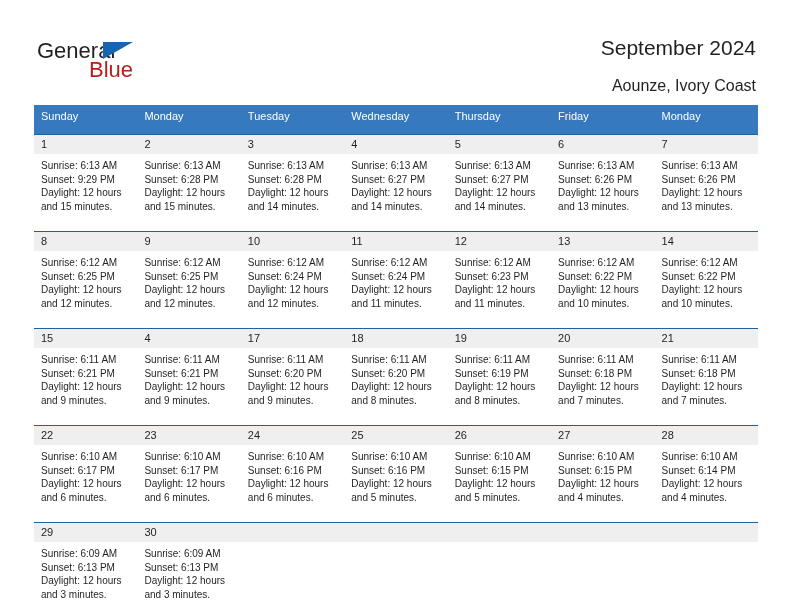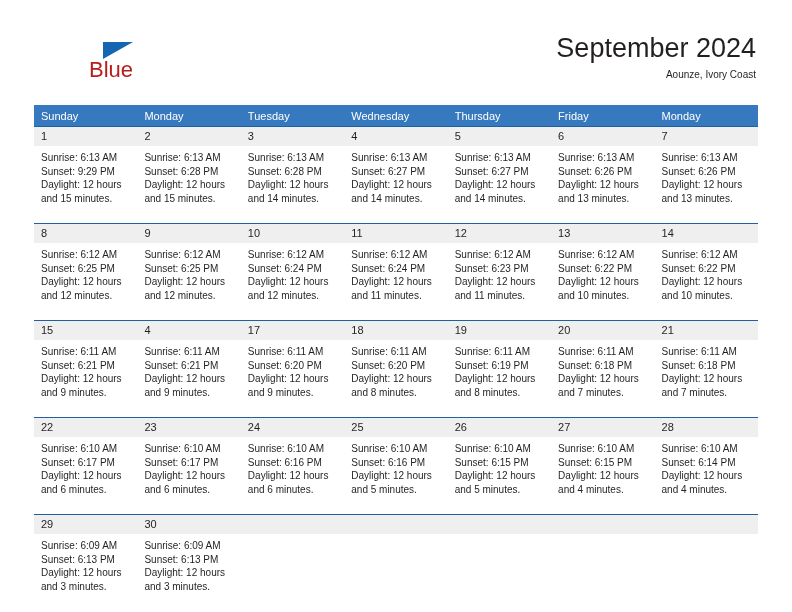--- a/index.html
+++ b/index.html
@@ -65,52 +65,52 @@
     font-family: "Liberation Sans", sans-serif;
   }
 
   .title-block {
     position: absolute;
     right: 36px;
     top: 32px;
     text-align: right;
   }
   .cal-title {
-    font-size: 27px;
+    font-size: 21px;
     color: #231f20;
     line-height: 32px;
     white-space: nowrap;
     font-weight: normal;
     margin-left: 25px;
   }
   .cal-subtitle {
-    font-size: 10px;
+    font-size: 16px;
     color: #231f20;
     line-height: 20px;
-    margin-top: 1px;
+    margin-top: 12px;
     white-space: nowrap;
   }
 
   
   .calendar {
     position: absolute;
     left: 34px;
     top: 105px;
     width: 724px;
     border-collapse: collapse;
     table-layout: fixed;
   }
 
   .calendar th {
     background: #3679be;
     color: #ffffff;
     font-size: 11px;
     font-weight: normal;
     text-align: left;
-    padding: 4px 0 4px 7px;
+    padding: 4px 0 12px 7px;
     height: 13px;
     border: none;
   }
 
   .week-row > td {
     padding: 0;
     vertical-align: top;
     border-top: 1.3px solid #1f5fa3;
     background: #ffffff;
   }
@@ -153,20 +153,21 @@
   }
 </style>
 </head>
 <body>
 
 <div class="page">
 
   <div class="header">
 
     <div class="logo">
+      <span class="logo-general">General</span>
       <span class="logo-triangle"></span>
       <span class="logo-blue">Blue</span>
     </div>
 
     <div class="title-block">
       <div class="cal-title">September 2024</div>
       <div class="cal-subtitle">Aounze, Ivory Coast</div>
     </div>
 
   </div>

